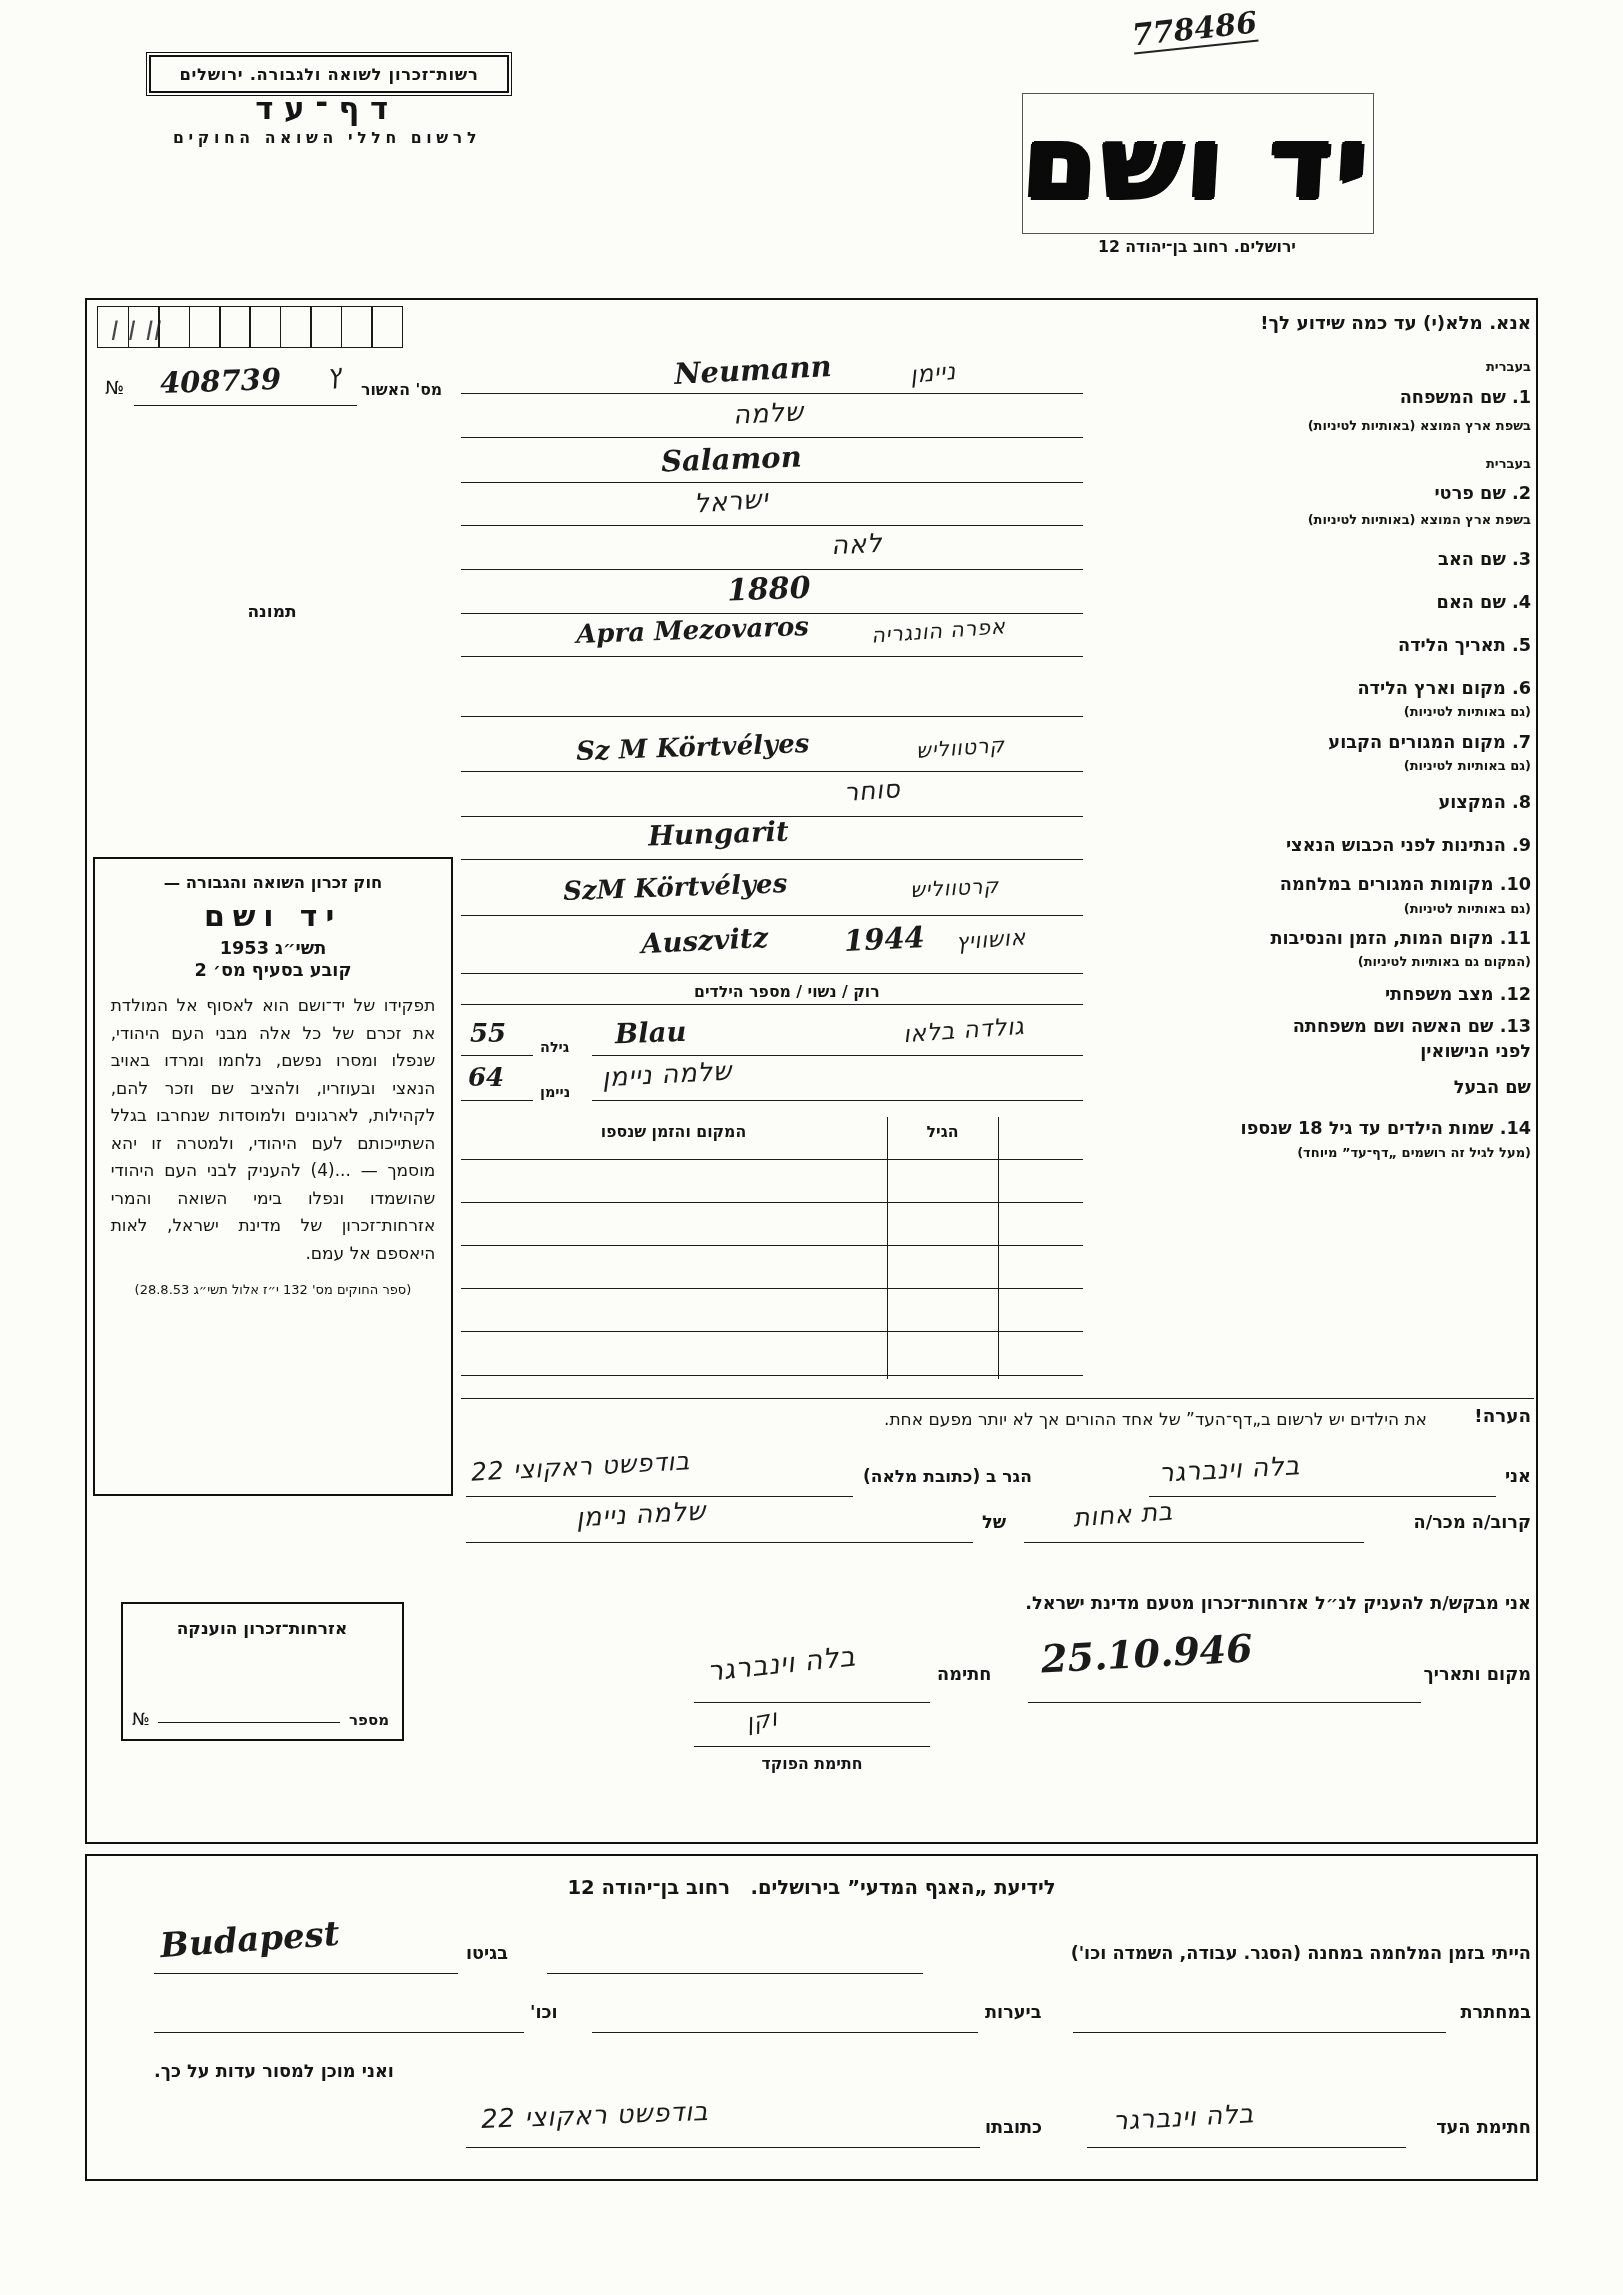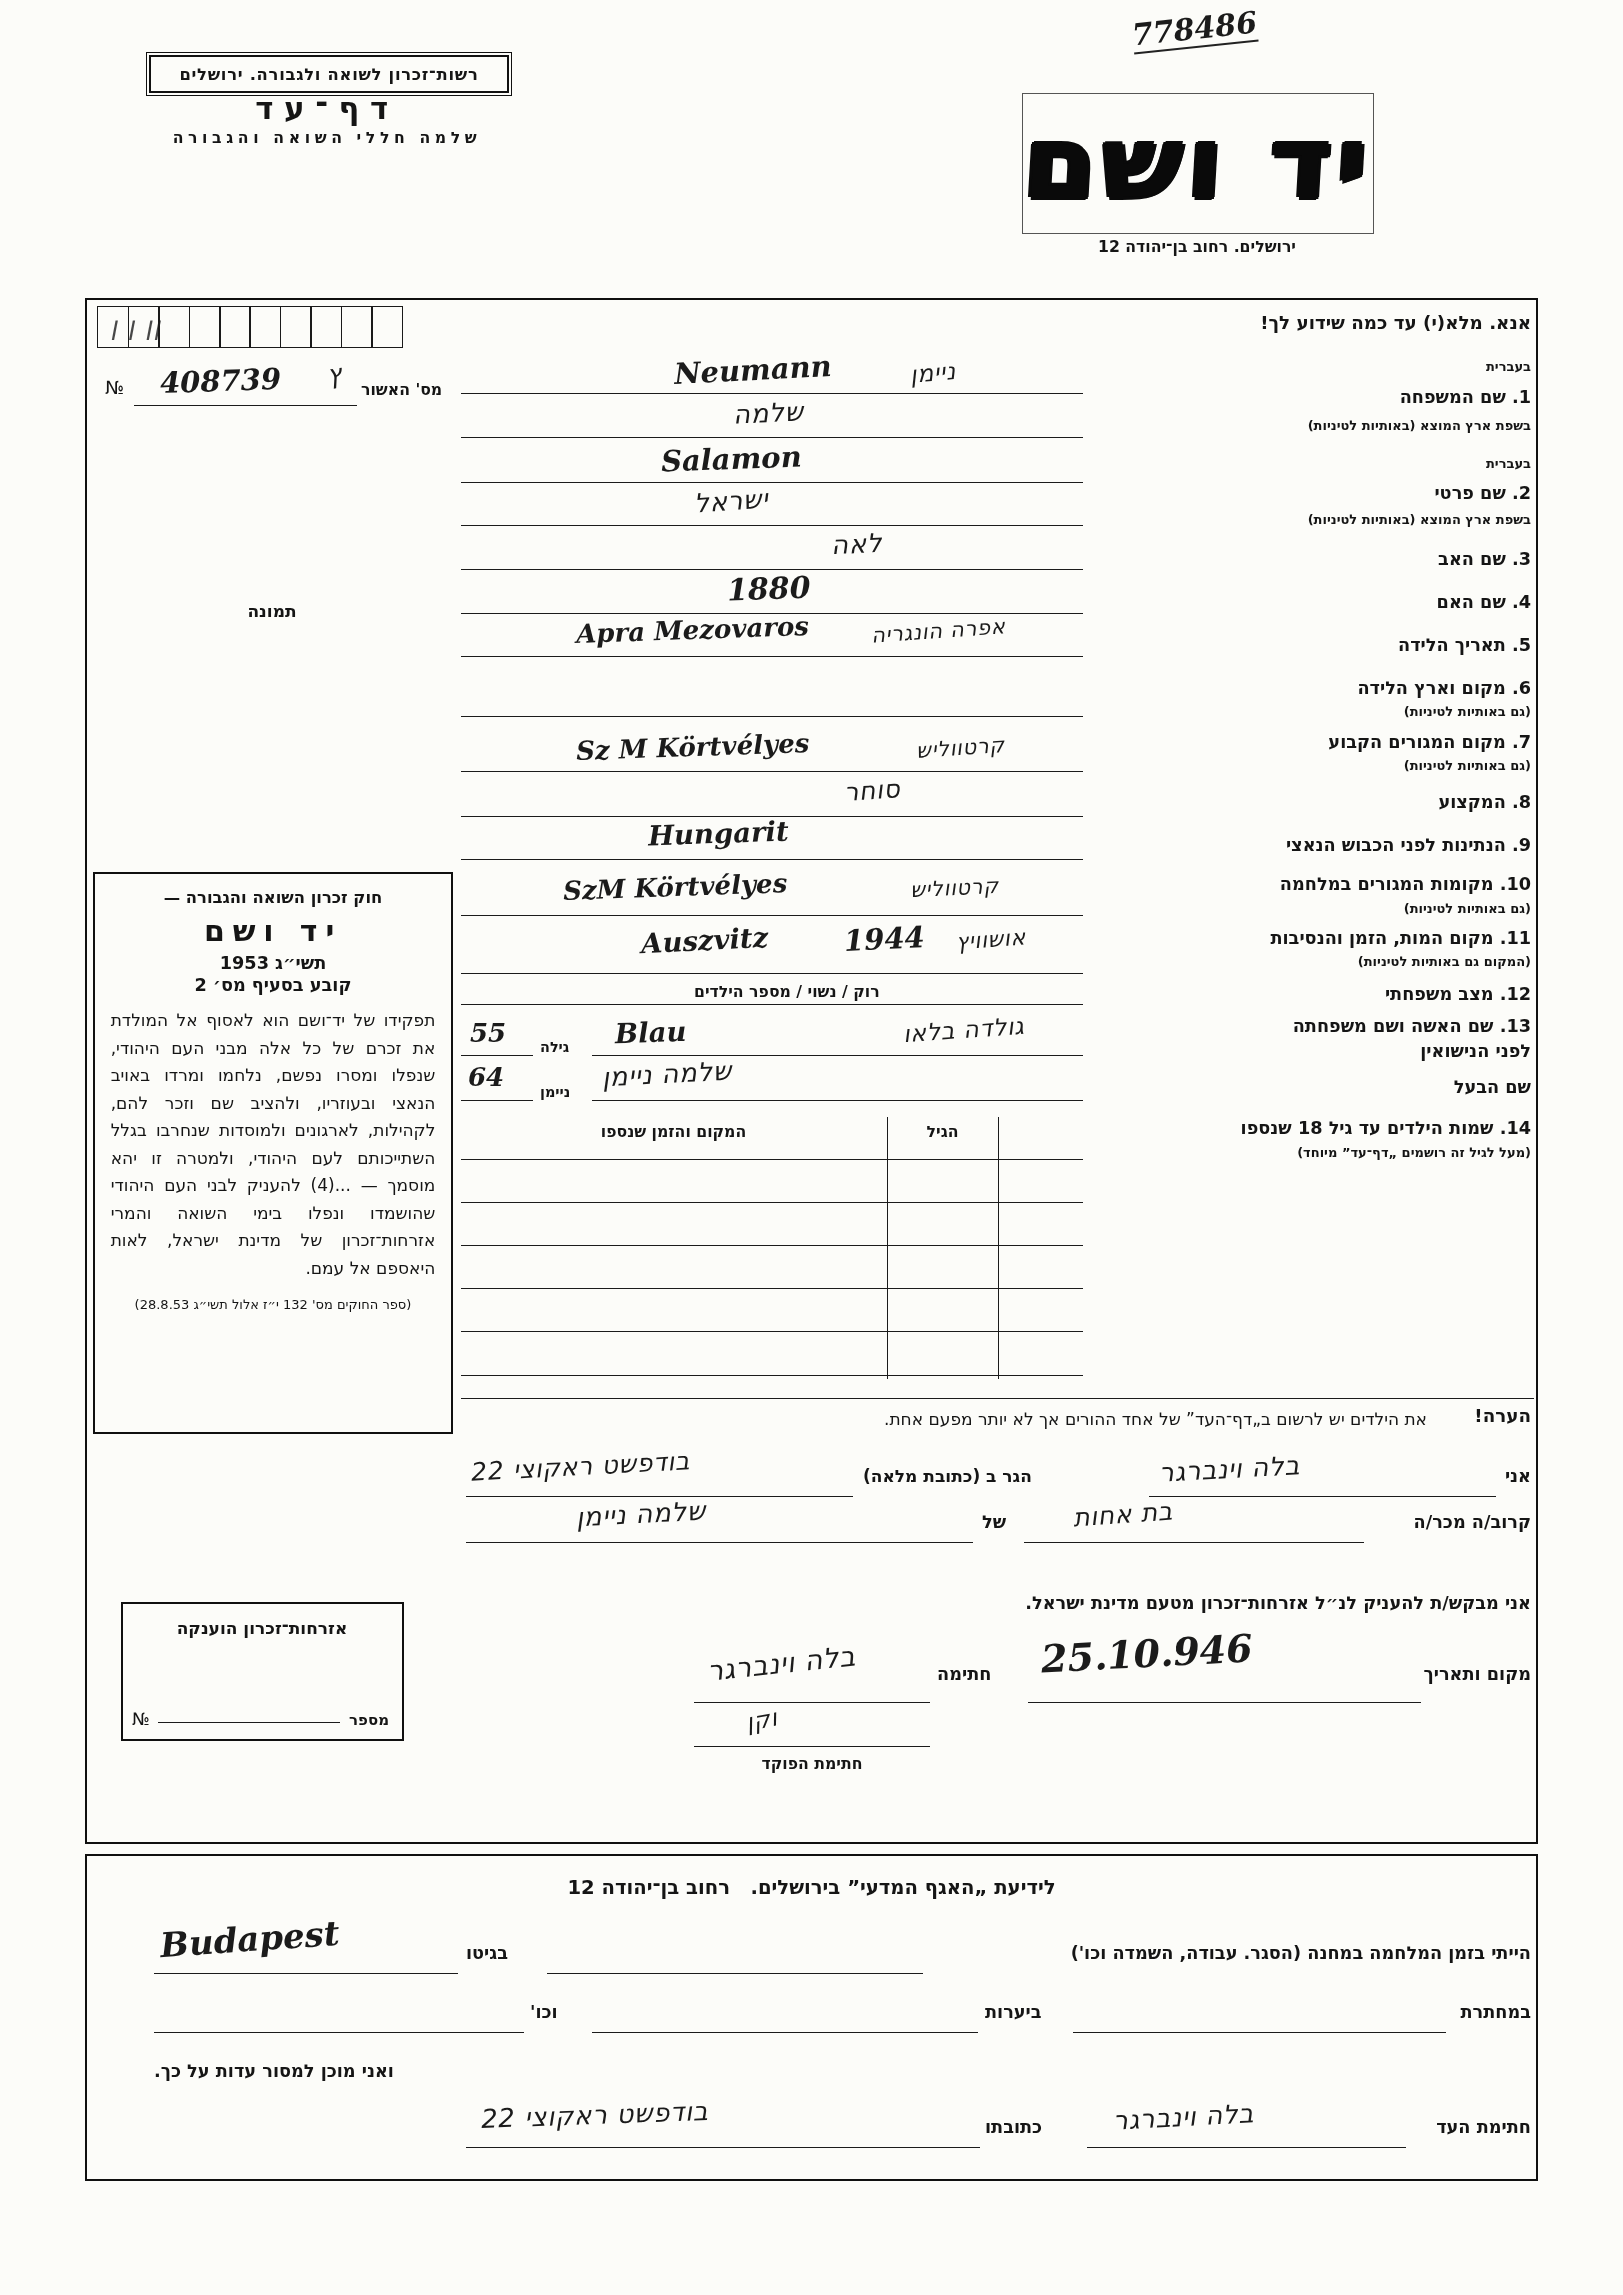--- a/index.html
+++ b/index.html
@@ -34,22 +34,22 @@
     border:1.3px solid #555; display:flex; align-items:center; justify-content:center;
   }
   .logo-text {
     font-size:97px; font-weight:bold; direction:rtl; letter-spacing:3.9px;
     color:#0a0a0a; transform:scaleX(1.1) skewX(-3deg);
     text-shadow:2.6px 0 0 #0a0a0a,-2.6px 0 0 #0a0a0a,0 2.6px 0 #0a0a0a,0 -2.6px 0 #0a0a0a,2px 2px 0 #0a0a0a,-2px -2px 0 #0a0a0a;
   }
   .strip { position:absolute; left:99px; top:306px; display:flex; }
   .strip .cell { width:32px; height:42px; border:1.6px solid #1a1a1a; margin-left:-1.6px; box-sizing:border-box; }
   .lawbox {
-    position:absolute; left:93px; top:857px; width:360px; height:562px;
-    border:2.3px solid #101010; box-sizing:border-box; padding:14.4px 15.7px; direction:rtl;margin-top:15px;
+    position:absolute; left:93px; top:857px; width:360px; height:639px;
+    border:2.3px solid #101010; box-sizing:border-box; padding:14.4px 15.7px; direction:rtl;
   }
   .lawbox .h1 { text-align:center; font-weight:bold; font-size:16.4px; margin-bottom:5.2px; }
   .lawbox .h2 { text-align:center; font-weight:bold; font-size:30px; letter-spacing:7.9px; margin-bottom:5.2px; }
   .lawbox .h3 { text-align:center; font-weight:bold; font-size:17.7px; margin-bottom:2.6px; }
   .lawbox .h4 { text-align:center; font-weight:bold; font-size:17.7px; margin-bottom:11.8px; }
   .lawbox .para { font-size:17px; line-height:27.5px; text-align:justify; }
   .lawbox .foot { font-size:13px; text-align:center; margin-top:14.4px; font-weight:normal; }
   .citbox {
     position:absolute; left:121px; top:1602px; width:283px; height:139px;
     border:2.3px solid #101010; box-sizing:border-box;
@@ -59,21 +59,21 @@
 <body>
 
 <div class="page">
 
   <div class="hw lat" style="left:1132px;top:10.5px;font-size:30px;transform:rotate(-6deg);border-bottom:2px solid #222;">778486</div>
 
   <div class="auth">
     <span>רשות־זכרון לשואה ולגבורה. ירושלים</span>
   </div>
   <div class="t b c" style="left:149px;top:90px;width:356px;font-size:31px;letter-spacing:10.5px;">דף־עד</div>
-  <div class="t b c" style="left:149px;top:128px;width:356px;font-size:15.7px;letter-spacing:4.6px;">שלמה חללי השואה והגבורה</div>
+  <div class="t b c" style="left:149px;top:128px;width:356px;font-size:15.7px;letter-spacing:4.6px;">לרשום חללי השואה החוקים</div>
 
   <div class="logo-frame">
     <div class="logo-text">יד ושם</div>
   </div>
   <div class="t b c" style="left:1022px;top:237px;width:350px;font-size:15.7px;">ירושלים. רחוב בן־יהודה 12</div>
 
   <div class="box" style="left:85px;top:298px;width:1453px;height:1546px;"></div>
 
   <div class="t b" style="right:92px;top:312px;font-size:18.3px;">אנא. מלא(י) עד כמה שידוע לך!</div>
 

